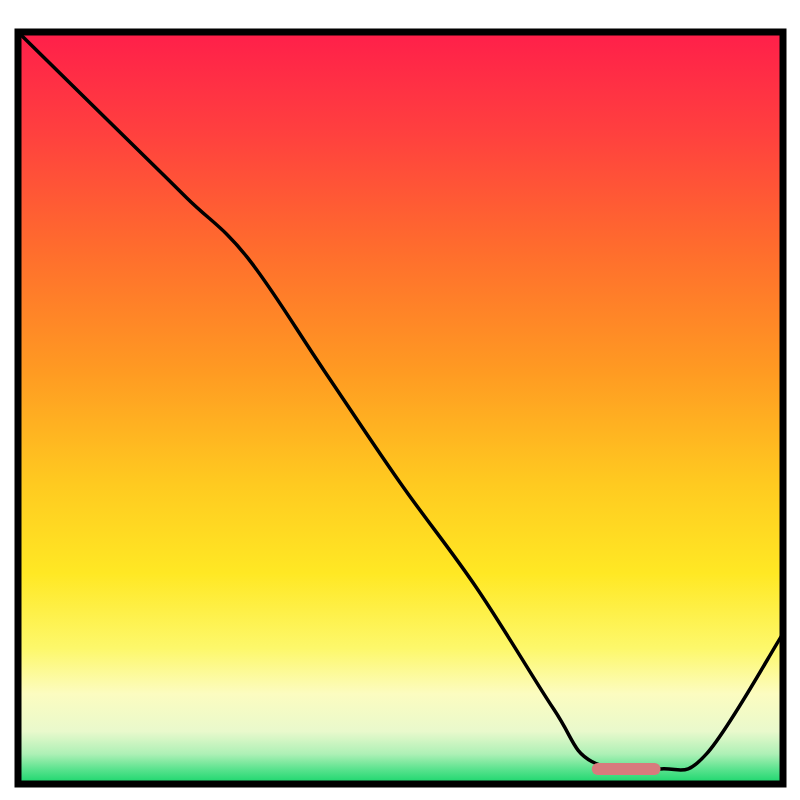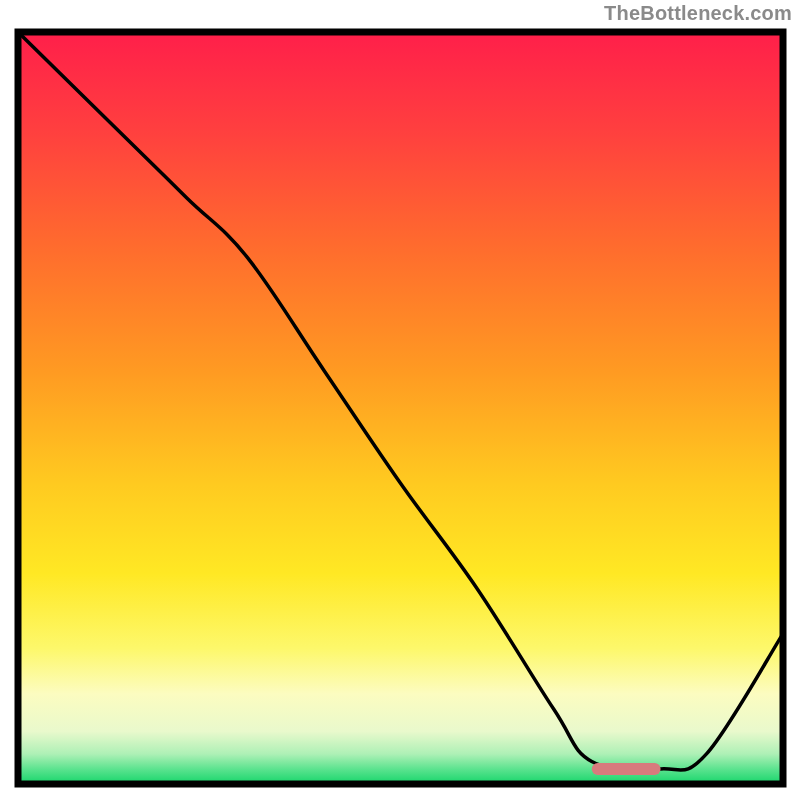--- a/index.html
+++ b/index.html
@@ -29,21 +29,20 @@
     position: absolute;
     top: 28px;
     left: 14px;
     display: block;
   }
 </style>
 </head>
 <body>
 
 <div class="stage">
-  <div class="watermark">TheBottleneck.com</div>
 
   <svg class="plot" width="773" height="760" viewBox="0 0 773 760">
     <defs>
       <linearGradient id="bg-grad" x1="0" y1="0" x2="0" y2="1">
           <stop offset="0%" stop-color="#ff1f4a"></stop>
           <stop offset="13%" stop-color="#ff3f3f"></stop>
           <stop offset="28%" stop-color="#ff6a2e"></stop>
           <stop offset="45%" stop-color="#ff9a22"></stop>
           <stop offset="60%" stop-color="#ffca20"></stop>
           <stop offset="72%" stop-color="#ffe824"></stop>

